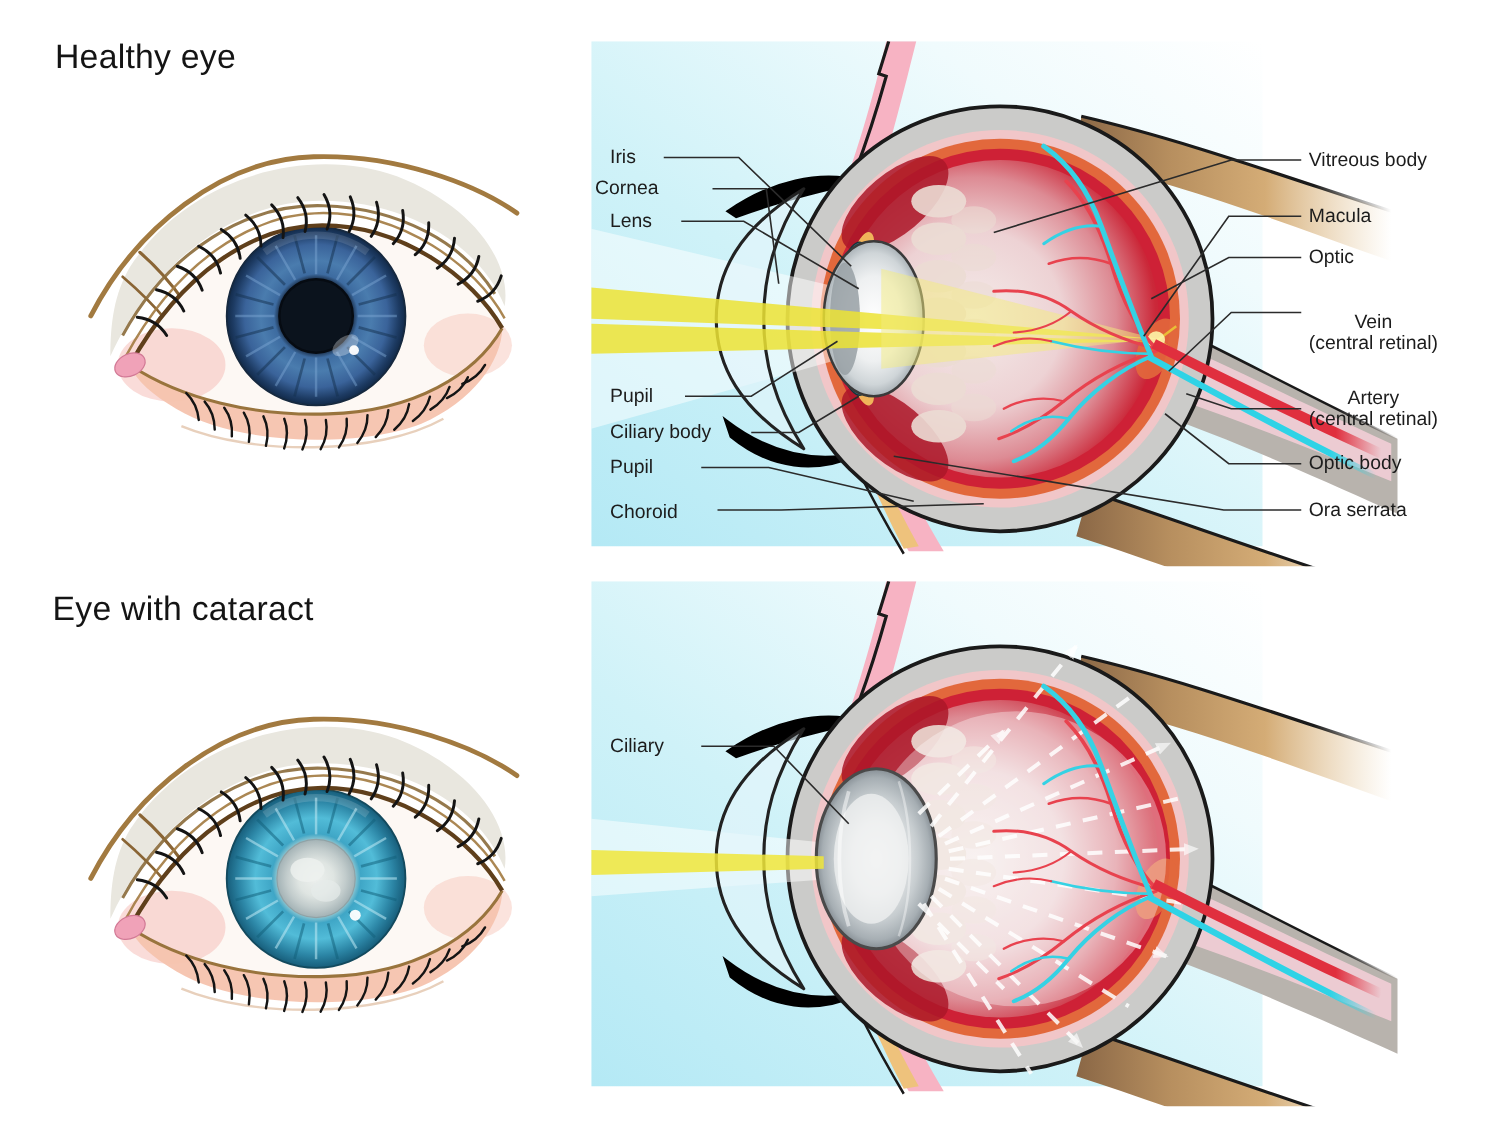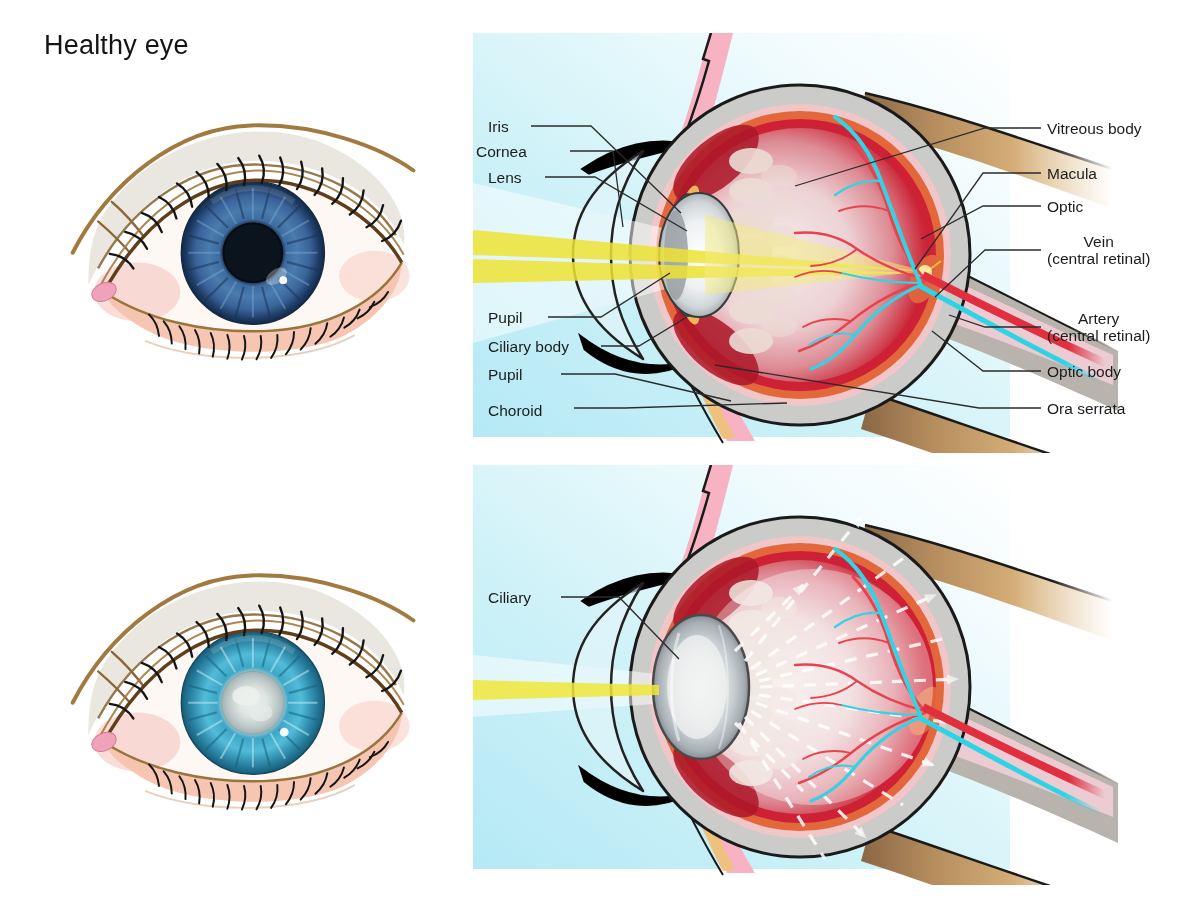--- a/index.html
+++ b/index.html
@@ -226,20 +226,21 @@
         <path d="M408,148 C392,146 376,152 362,162" stroke="#35d2e4" stroke-width="2.4"></path>
         <path d="M448,252 C424,262 400,280 382,302 C370,317 354,330 338,336" stroke="#35d2e4" stroke-width="3.2"></path>
         <path d="M382,302 C366,298 350,302 336,312" stroke="#35d2e4" stroke-width="2"></path>
         <path d="M448,250 C420,250 392,246 368,240" stroke="#35d2e4" stroke-width="2.2"></path>
         <path d="M368,240 C352,236 336,238 322,244" stroke="#e8424e" stroke-width="1.6"></path>
       </g>
     </defs>
   </svg>
 
   <div class="sec-title t1">Healthy eye</div>
+  <div class="sec-title t2">Eye with cataract</div>
 
   <svg class="front-eye fe1" viewBox="0 0 390 320">
     <use href="#feBack"></use>
     <g>
       <circle cx="202" cy="172" r="73" fill="url(#irisBlue)" stroke="#16293f" stroke-width="1.5"></circle>
       <g transform="translate(202,172)">
         <use href="#irisRayL" transform="rotate(0)"></use>
           <use href="#irisRayL" transform="rotate(30)"></use>
           <use href="#irisRayL" transform="rotate(60)"></use>
         <use href="#irisRayL" transform="rotate(90)"></use>
@@ -371,21 +372,21 @@
       </div>
     <div class="lbl" style="left:574px;top:95px">
         <span>Vitreous body</span>
       </div>
     <div class="lbl" style="left:574px;top:140px">
         <span>Macula</span>
       </div>
     <div class="lbl" style="left:574px;top:173px">
         <span>Optic</span>
       </div>
-    <div class="lbl" style="left:574px;top:217px">
+    <div class="lbl" style="left:574px;top:233px">
       <span>Vein</span>
         <span>(central retinal)</span>
     </div>
     <div class="lbl" style="left:574px;top:294px">
       <span>Artery</span>
         <span>(central retinal)</span>
     </div>
     <div class="lbl" style="left:574px;top:338px">
         <span>Optic body</span>
       </div>

